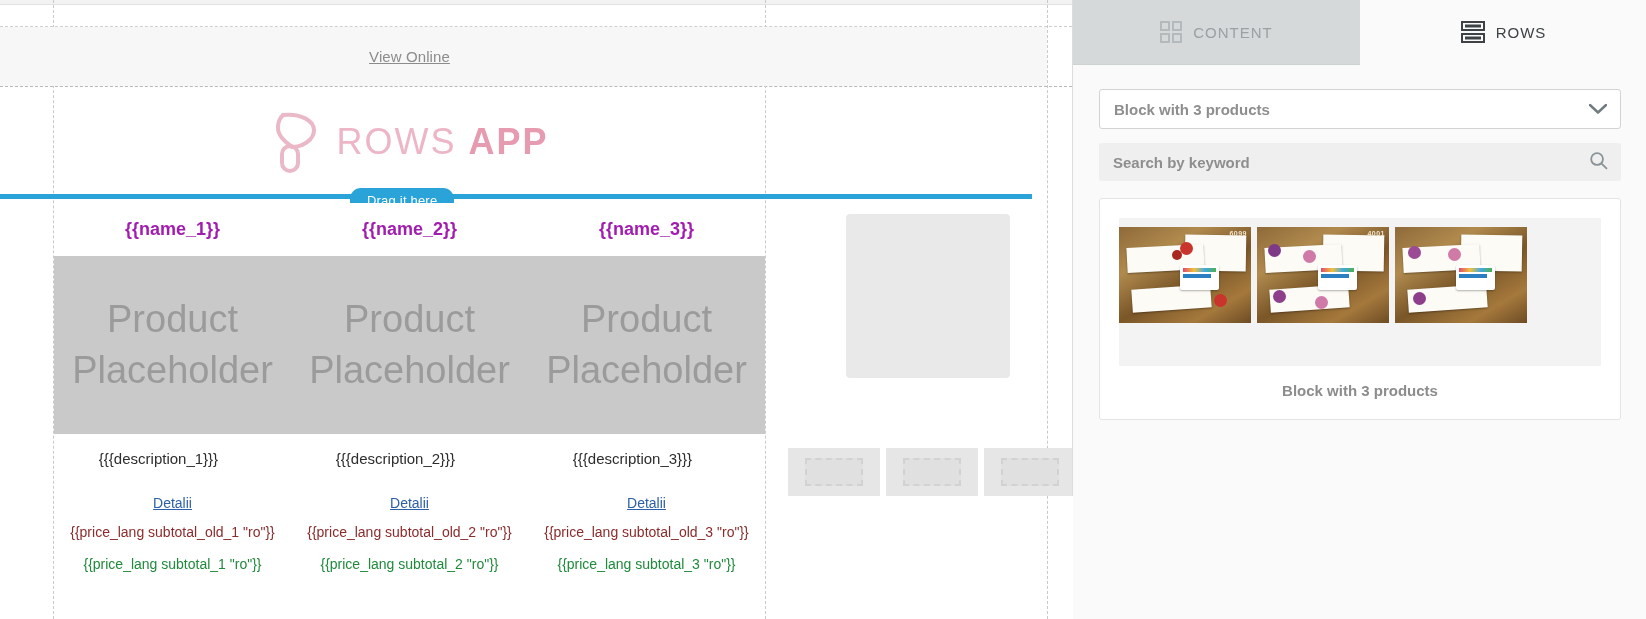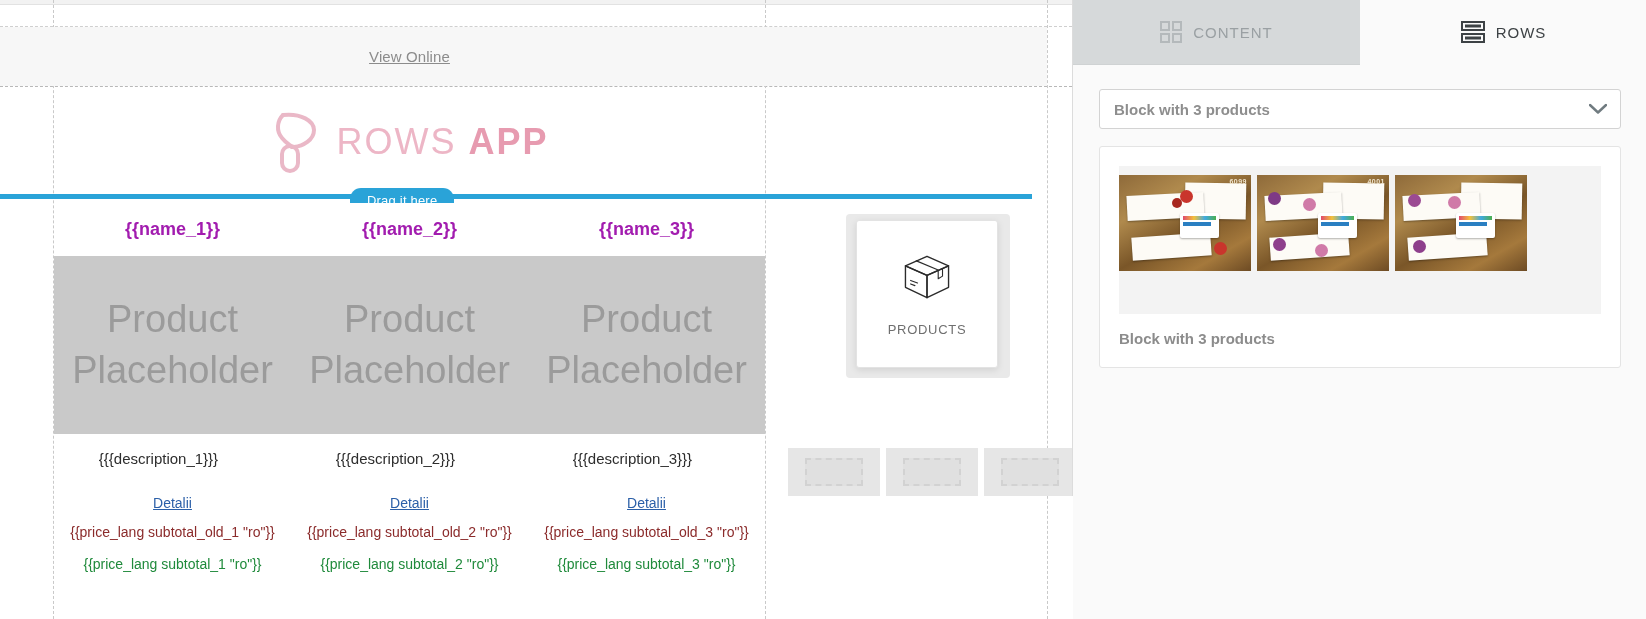--- a/index.html
+++ b/index.html
@@ -155,21 +155,21 @@
     display:flex; align-items:center; justify-content:center;
   }
   .ghost i {
     display:block; width:58px; height:28px;
     border:2px dashed #d2d2d2; background:#e0e0e0;
   }
 
   
   #panel {
     position:absolute; left:1072px; top:0; width:574px; height:496px;
-    background:#f1f1f1; border-left:1px solid #dcdcdc;
+    background:#f1f1f1; border-left:1px solid #dcdcdc;text-align:center;
   }
   .tabs { display:flex; height:65px; width:574px; }
   .tab {
     flex:1; display:flex; align-items:center; justify-content:center; gap:11px;
     background:#d6d9da; color:#9aa0a3; cursor:pointer;
     border-bottom:1px solid #cfd2d3;
   }
   .tab.active {
     background:#fafafa; color:#3d4245; border-bottom:1px solid #fafafa;
   }
@@ -319,34 +319,20 @@
       <div class="price-old">{{price_lang subtotal_old_3 "ro"}}</div>
     </div>
 
     <div class="price-row second">
       <div class="price-new">{{price_lang subtotal_1 "ro"}}</div>
       <div class="price-new">{{price_lang subtotal_2 "ro"}}</div>
       <div class="price-new">{{price_lang subtotal_3 "ro"}}</div>
     </div>
 
     <div class="drag-shadow"></div>
-    <div class="drag-card">
-      <span>
-        <svg viewBox="0 0 60 58" width="52" height="50" aria-hidden="true">
-          <path d="M30 5 L55 16 L30 27 L5 16 Z" fill="none" stroke="#2b2b2b" stroke-width="1.6" stroke-linejoin="round"></path>
-          <path d="M5 16 L5 41 L30 53 L30 27 Z" fill="none" stroke="#2b2b2b" stroke-width="1.6" stroke-linejoin="round"></path>
-          <path d="M55 16 L55 41 L30 53 L30 27 Z" fill="none" stroke="#2b2b2b" stroke-width="1.6" stroke-linejoin="round"></path>
-          <path d="M17 10 L43 21" fill="none" stroke="#2b2b2b" stroke-width="1.3"></path>
-          <path d="M43 21 L43 31 L48 28 L48 19" fill="none" stroke="#2b2b2b" stroke-width="1.3" stroke-linejoin="round"></path>
-          <path d="M11 33 L19 36" fill="none" stroke="#2b2b2b" stroke-width="1.3" stroke-linecap="round"></path>
-          <path d="M11 37 L16 39" fill="none" stroke="#2b2b2b" stroke-width="1.3" stroke-linecap="round"></path>
-        </svg>
-      </span>
-      <span class="drag-card-label">PRODUCTS</span>
-    </div>
 
     <div class="ghosts">
       <div class="ghost">
           <i></i>
         </div>
       <div class="ghost">
           <i></i>
         </div>
       <div class="ghost">
           <i></i>
@@ -388,20 +374,29 @@
 
         <div class="select-box">
           <span>Block with 3 products</span>
           <span class="select-chevron">
             <svg viewBox="0 0 18 11" width="18" height="11" aria-hidden="true">
               <path d="M1 1.5 L9 9 L17 1.5" fill="none" stroke="#707b80" stroke-width="2.4" stroke-linecap="round" stroke-linejoin="round"></path>
             </svg>
           </span>
         </div>
 
+        <div class="search-box">
+          <span>Search by keyword</span>
+          <span class="search-icon">
+            <svg viewBox="0 0 20 20" width="19" height="19" aria-hidden="true">
+              <circle cx="8.5" cy="8.5" r="6.2" fill="none" stroke="#8b9396" stroke-width="1.9"></circle>
+              <path d="M13.2 13.2 L18.4 18.4" stroke="#8b9396" stroke-width="1.9" stroke-linecap="round"></path>
+            </svg>
+          </span>
+        </div>
 
         <div class="result-card">
           <div class="thumb-strip">
 
             <div class="thumb">
               <div class="card-c"></div>
               <div class="card-a"></div>
               <div class="card-b"></div>
               <div class="sticker"></div>
               <div class="flower" style="left:46%;top:16%;background:#c9352c;"></div>

